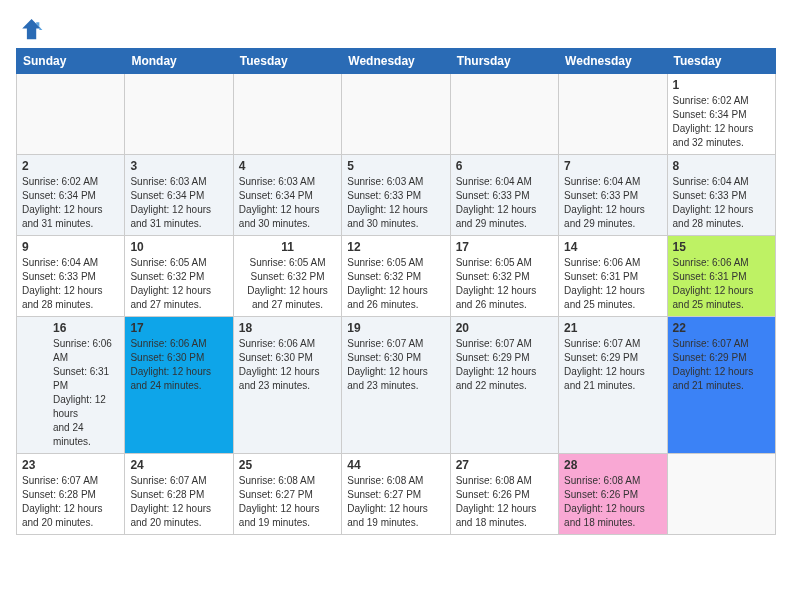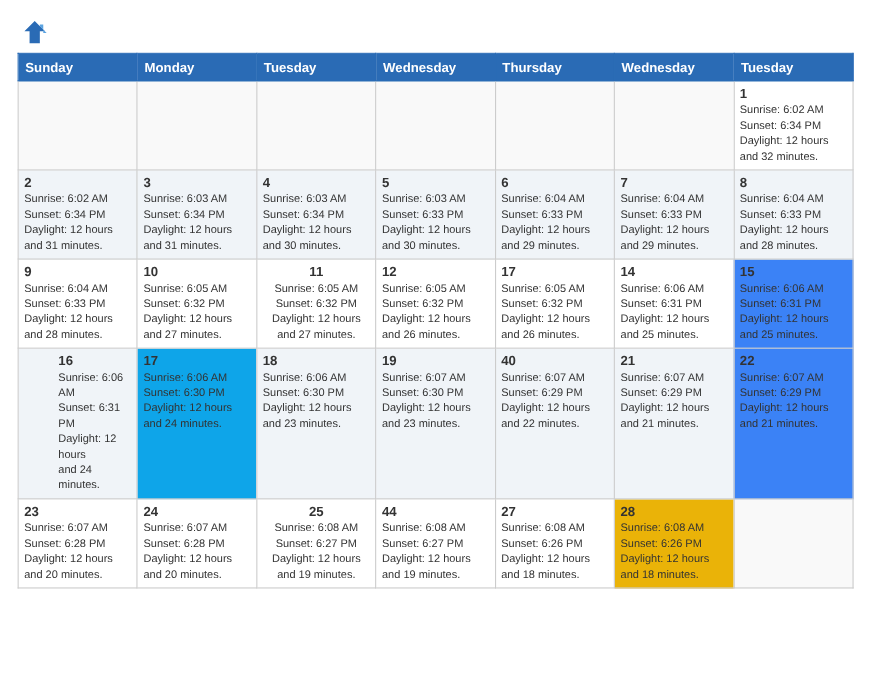--- a/index.html
+++ b/index.html
@@ -231,21 +231,21 @@
 Daylight: 12 hours
 and 26 minutes.</div>
           </td>
           <td style="background: rgb(255, 255, 255);">
             <span class="day-num">14</span>
             <div class="day-info" style="white-space: pre-line;">Sunrise: 6:06 AM
 Sunset: 6:31 PM
 Daylight: 12 hours
 and 25 minutes.</div>
           </td>
-          <td style="background: #3b82f6;">
+          <td style="background: #bef264;">
             <span class="day-num">15</span>
             <div class="day-info" style="white-space: pre-line;">Sunrise: 6:06 AM
 Sunset: 6:31 PM
 Daylight: 12 hours
 and 25 minutes.</div>
           </td>
         </tr>
         <tr>
           <td style="background: rgb(240, 244, 248); padding-left: 36px;">
             <span class="day-num">16</span>
@@ -269,21 +269,21 @@
 and 23 minutes.</div>
           </td>
           <td style="background: rgb(240, 244, 248);">
             <span class="day-num">19</span>
             <div class="day-info" style="white-space: pre-line;">Sunrise: 6:07 AM
 Sunset: 6:30 PM
 Daylight: 12 hours
 and 23 minutes.</div>
           </td>
           <td style="background: rgb(240, 244, 248);">
-            <span class="day-num">40</span>
+            <span class="day-num">20</span>
             <div class="day-info" style="white-space: pre-line;">Sunrise: 6:07 AM
 Sunset: 6:29 PM
 Daylight: 12 hours
 and 22 minutes.</div>
           </td>
           <td style="background: rgb(240, 244, 248);">
             <span class="day-num">21</span>
             <div class="day-info" style="white-space: pre-line;">Sunrise: 6:07 AM
 Sunset: 6:29 PM
 Daylight: 12 hours
@@ -305,42 +305,42 @@
 Daylight: 12 hours
 and 20 minutes.</div>
           </td>
           <td style="background: rgb(255, 255, 255);">
             <span class="day-num">24</span>
             <div class="day-info" style="white-space: pre-line;">Sunrise: 6:07 AM
 Sunset: 6:28 PM
 Daylight: 12 hours
 and 20 minutes.</div>
           </td>
-          <td style="background: rgb(255, 255, 255); text-align: center;">
+          <td style="background: rgb(255, 255, 255);">
             <span class="day-num">25</span>
             <div class="day-info" style="white-space: pre-line;">Sunrise: 6:08 AM
 Sunset: 6:27 PM
 Daylight: 12 hours
 and 19 minutes.</div>
           </td>
           <td style="background: rgb(255, 255, 255);">
             <span class="day-num">44</span>
             <div class="day-info" style="white-space: pre-line;">Sunrise: 6:08 AM
 Sunset: 6:27 PM
 Daylight: 12 hours
 and 19 minutes.</div>
           </td>
           <td style="background: rgb(255, 255, 255);">
             <span class="day-num">27</span>
             <div class="day-info" style="white-space: pre-line;">Sunrise: 6:08 AM
 Sunset: 6:26 PM
 Daylight: 12 hours
 and 18 minutes.</div>
           </td>
-          <td style="background: #eab308;">
+          <td style="background: #f9a8d4;">
             <span class="day-num">28</span>
             <div class="day-info" style="white-space: pre-line;">Sunrise: 6:08 AM
 Sunset: 6:26 PM
 Daylight: 12 hours
 and 18 minutes.</div>
           </td>
           <td class="empty-cell" style="background: rgb(249, 249, 249);"></td>
         </tr>
       </tbody>
   </table>

